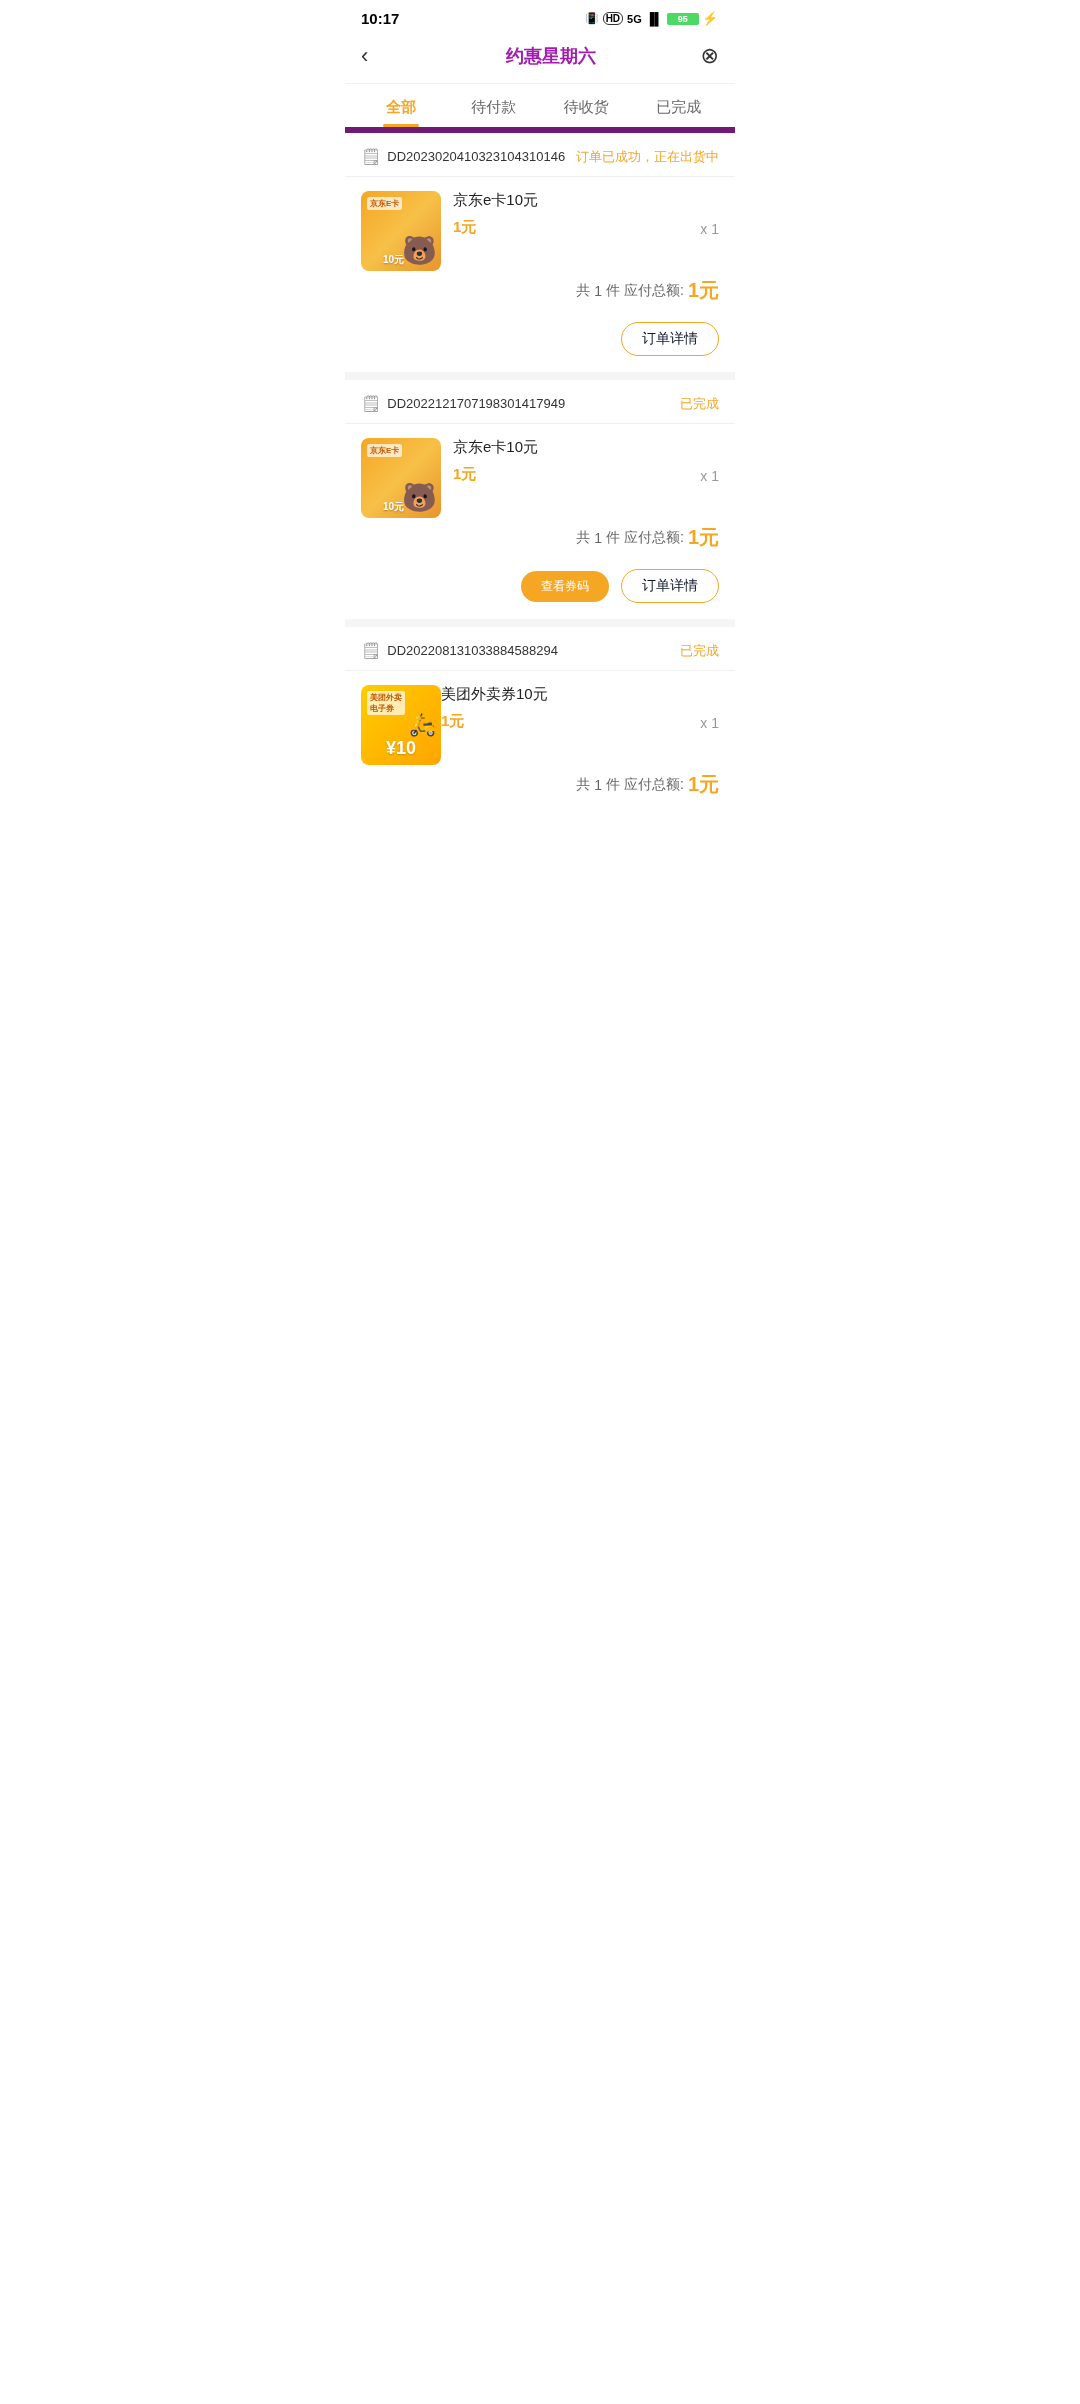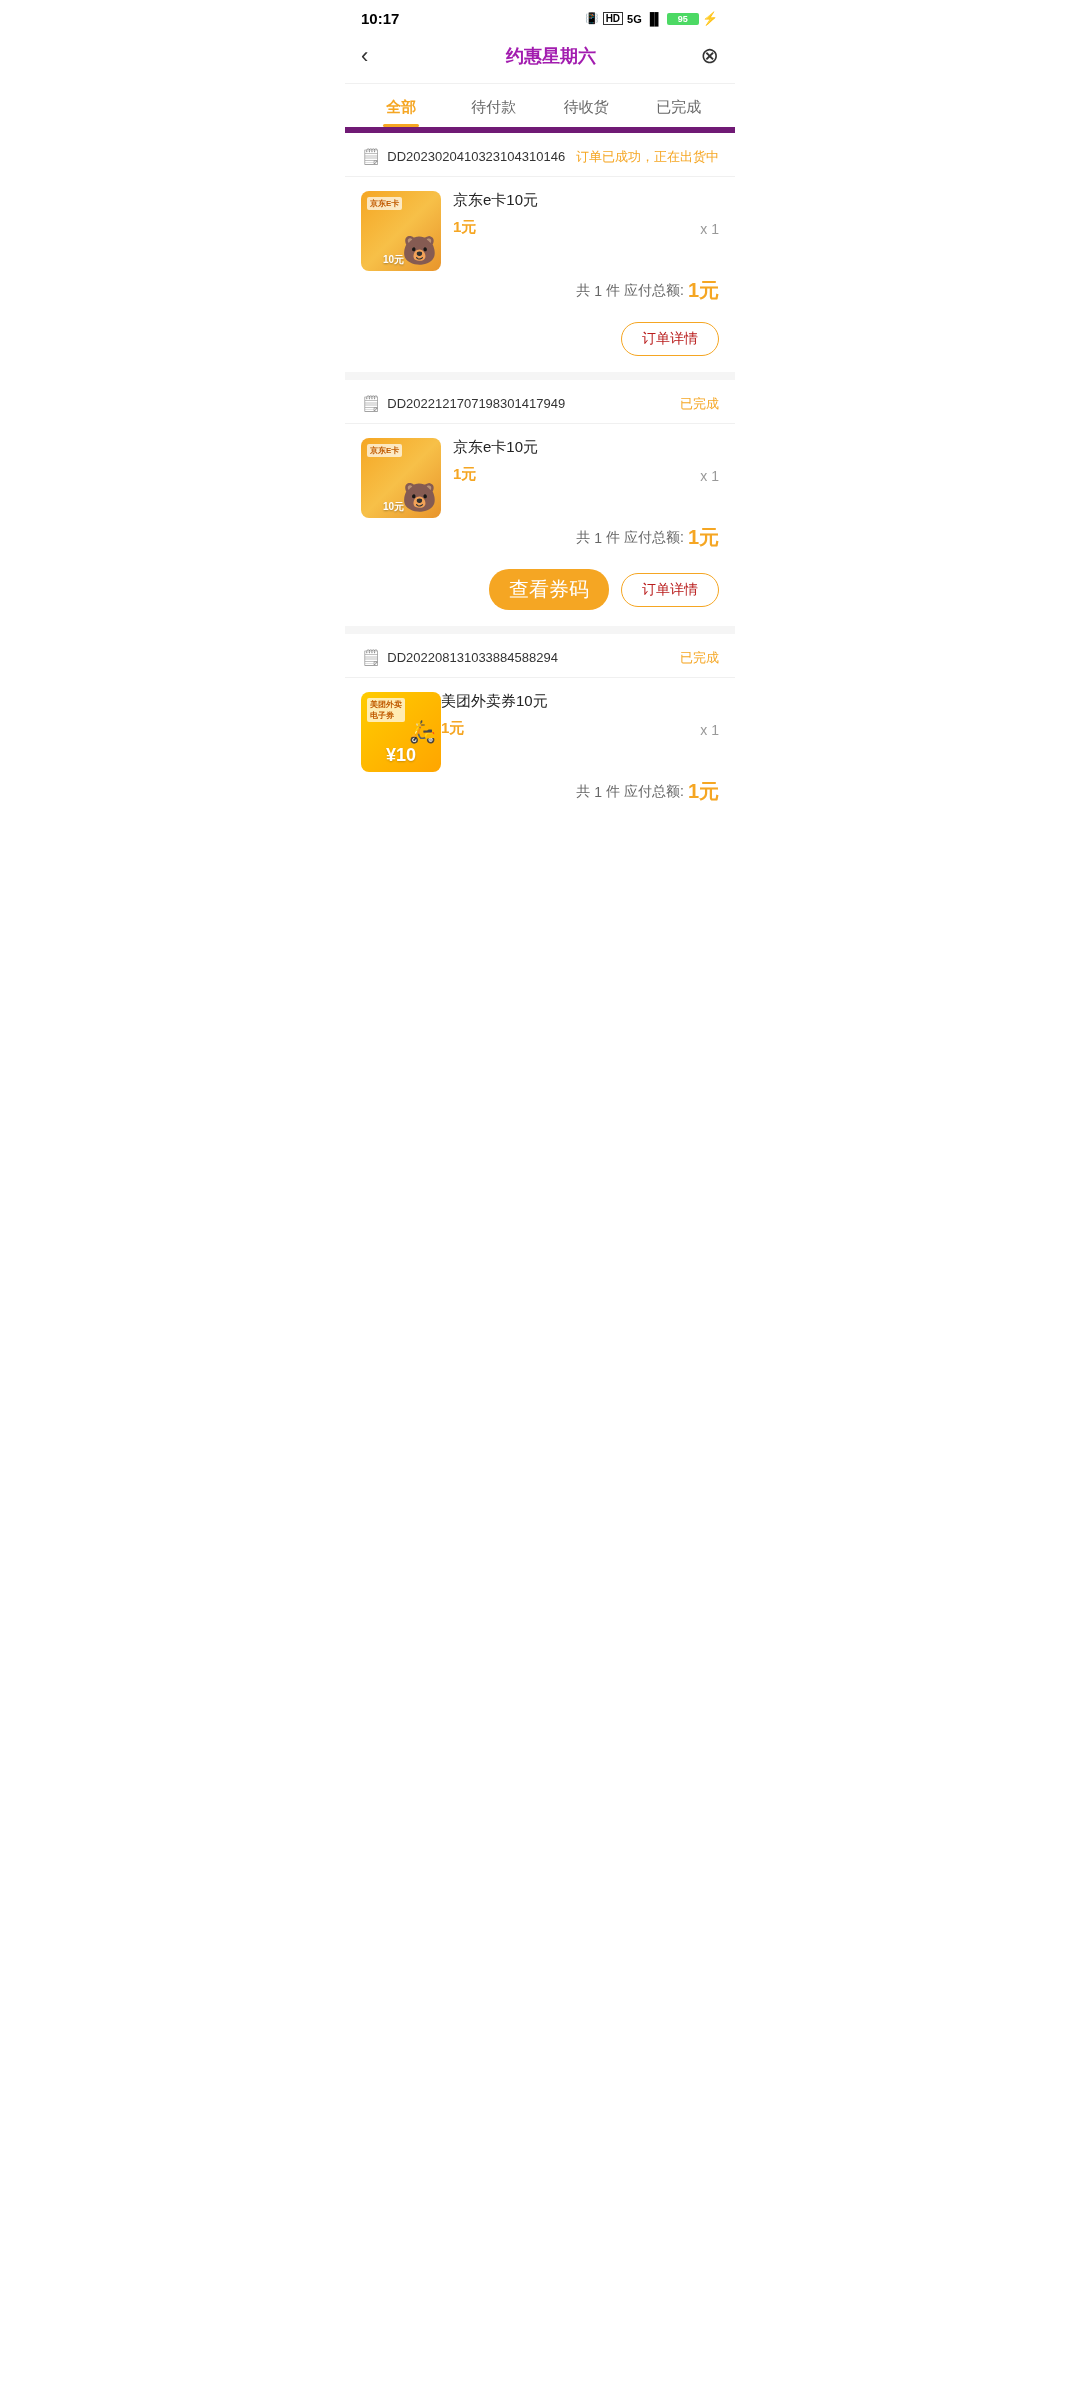--- a/index.html
+++ b/index.html
@@ -241,45 +241,45 @@
     
     .order-actions {
       display: flex;
       justify-content: flex-end;
       align-items: center;
       padding: 8px 16px 16px;
       gap: 12px;
     }
     .btn-outline {
       border: 1.5px solid #f5a623;
-      color: #b91c1c;
+      color: #0f172a;
       background: #fff;
       border-radius: 20px;
       padding: 7px 20px;
       font-size: 14px;
       cursor: pointer;
     }
     .btn-solid {
       border: none;
       color: #fff;
       background: #f5a623;
       border-radius: 20px;
       padding: 7px 20px;
-      font-size: 20px;
+      font-size: 12px;
       cursor: pointer;
     }
   </style>
 </head>
 <body>
 
 <div class="status-bar">
   <span class="status-time">10:17</span>
   <div class="status-icons">
     <span>📳</span>
-    <span style="font-size:10px;font-weight:700;border:1px solid #333;padding:0 2px;border-radius:0;">HD</span>
+    <span style="font-size:10px;font-weight:700;border:1px solid #333;padding:0 2px;border-radius:6px;">HD</span>
     <span style="font-size:11px;font-weight:700;">5G</span>
     <span style="font-size:12px;">▐▌</span>
     <span class="battery-icon">95</span>
     <span style="font-size:13px;">⚡</span>
   </div>
 </div>
 
 <div class="header">
   <span class="header-back">‹</span>
   <span class="header-title">约惠星期六</span>

